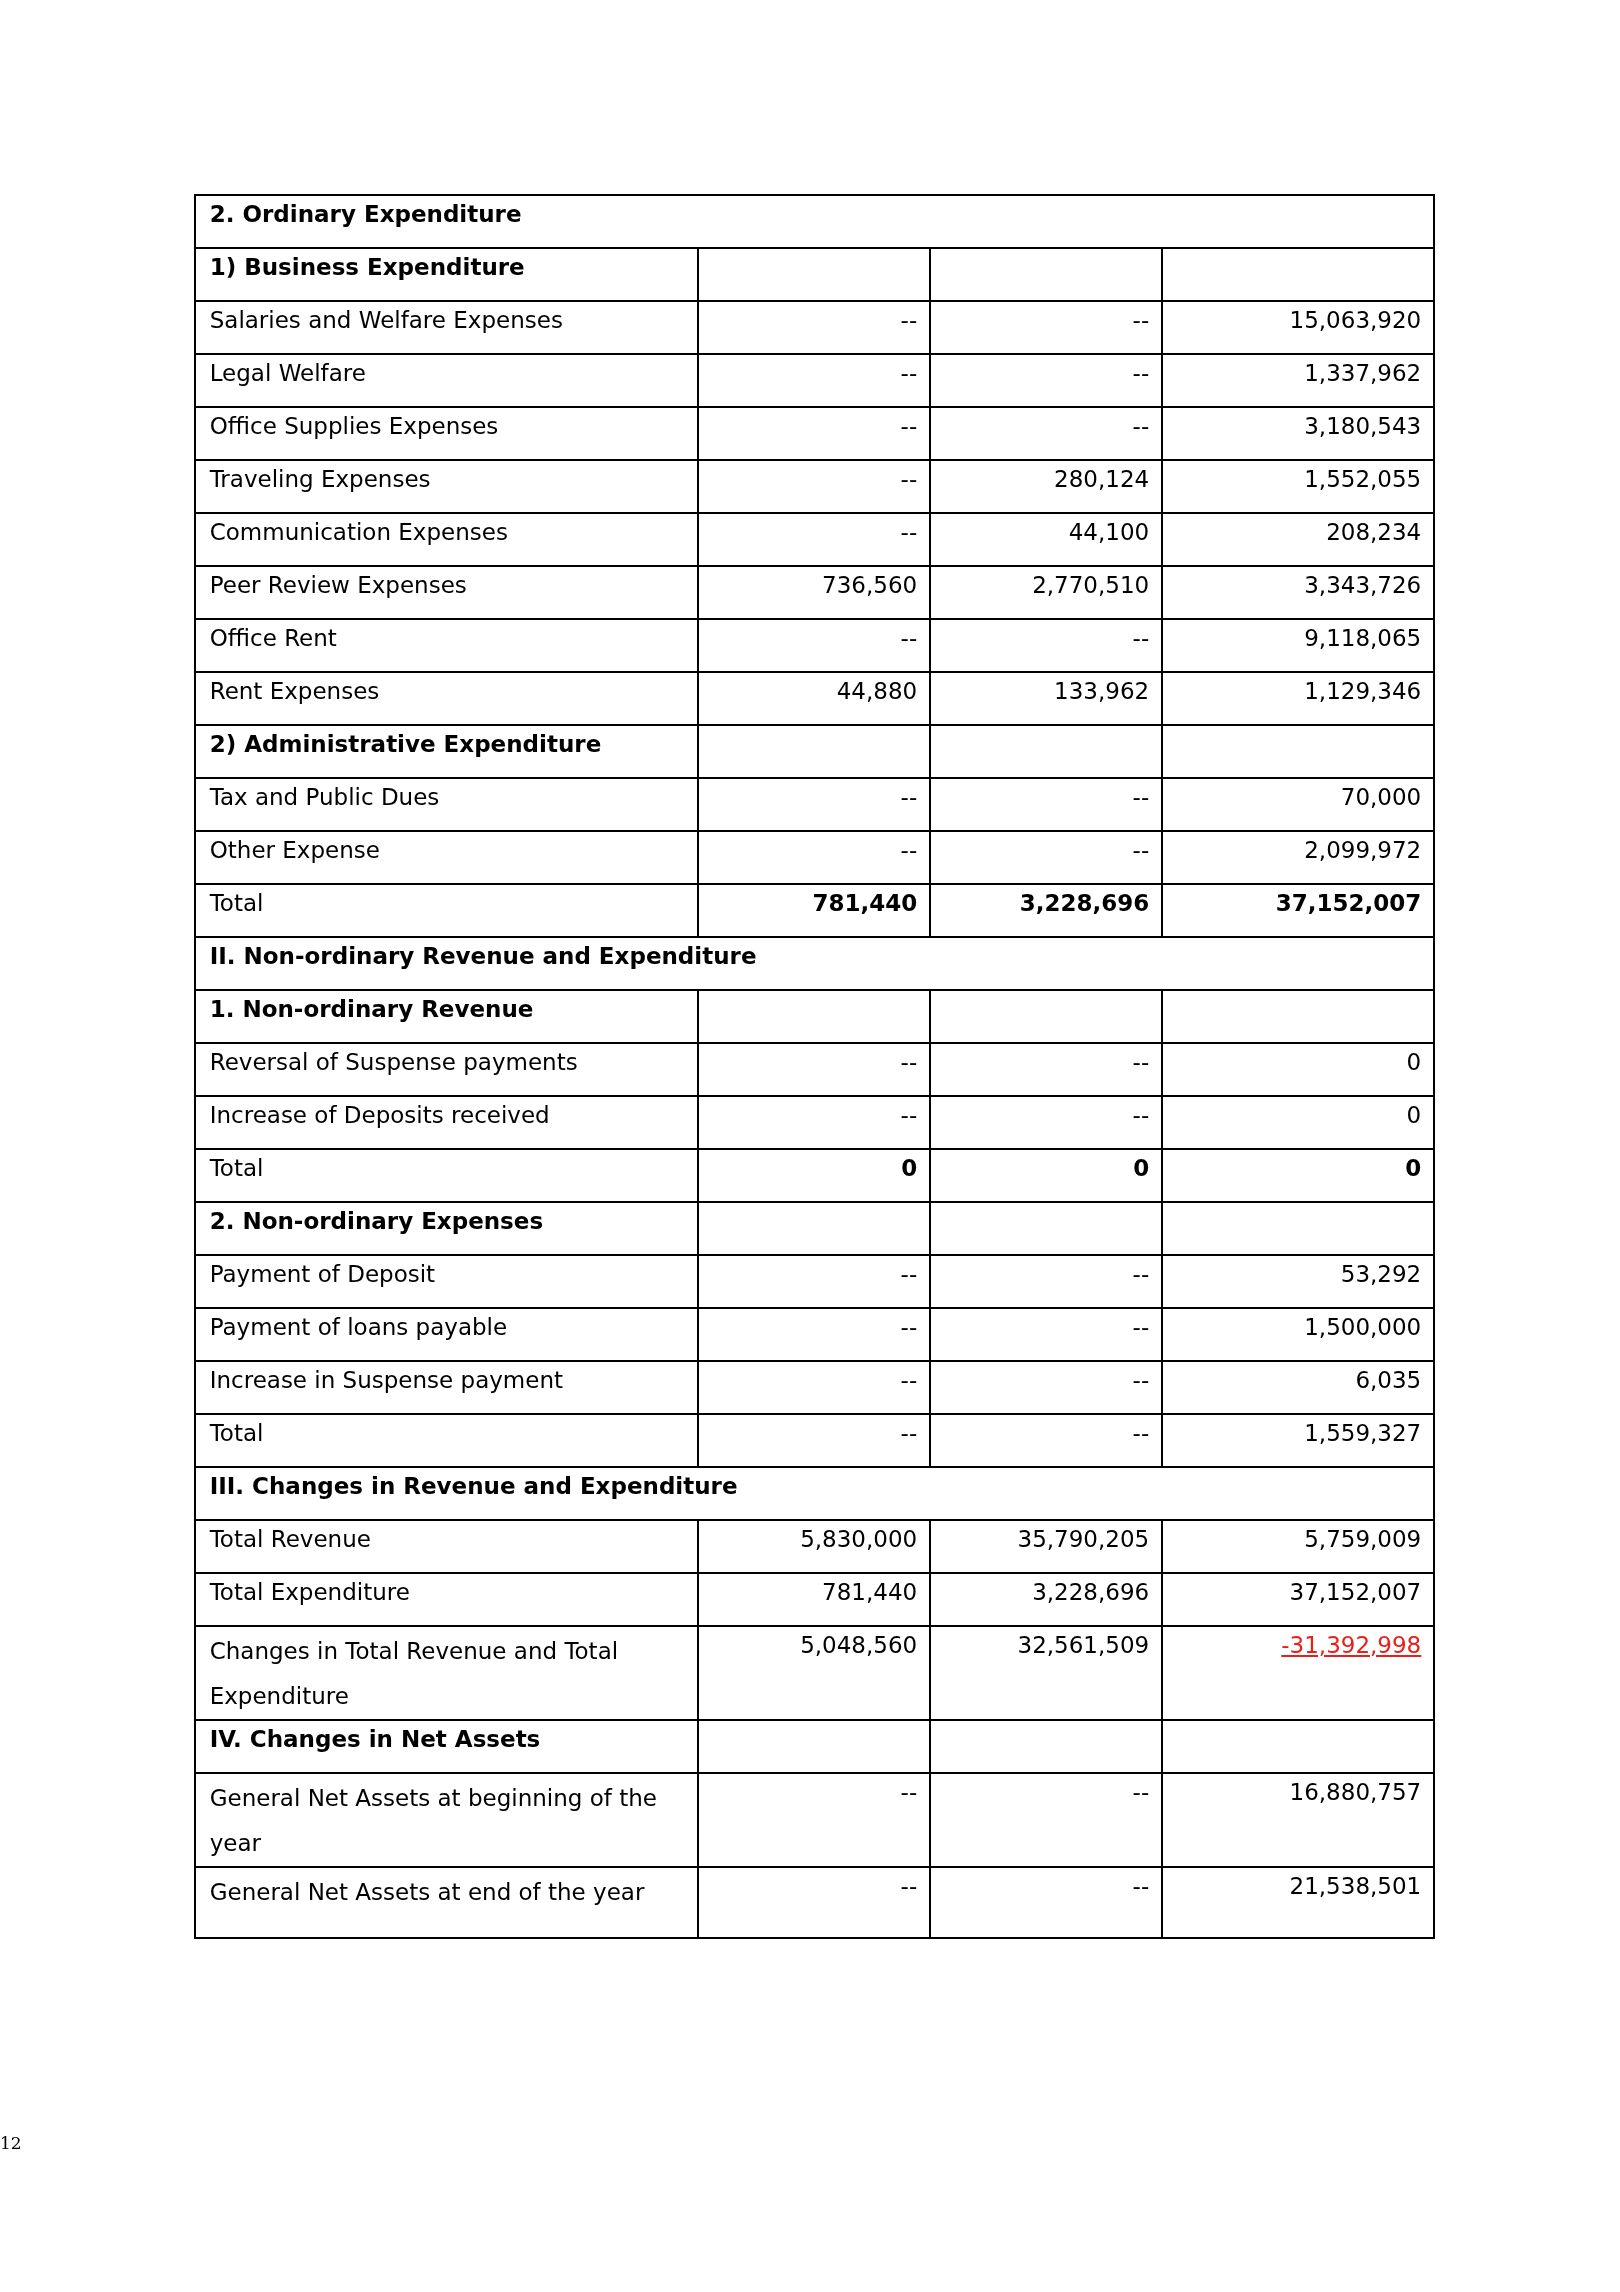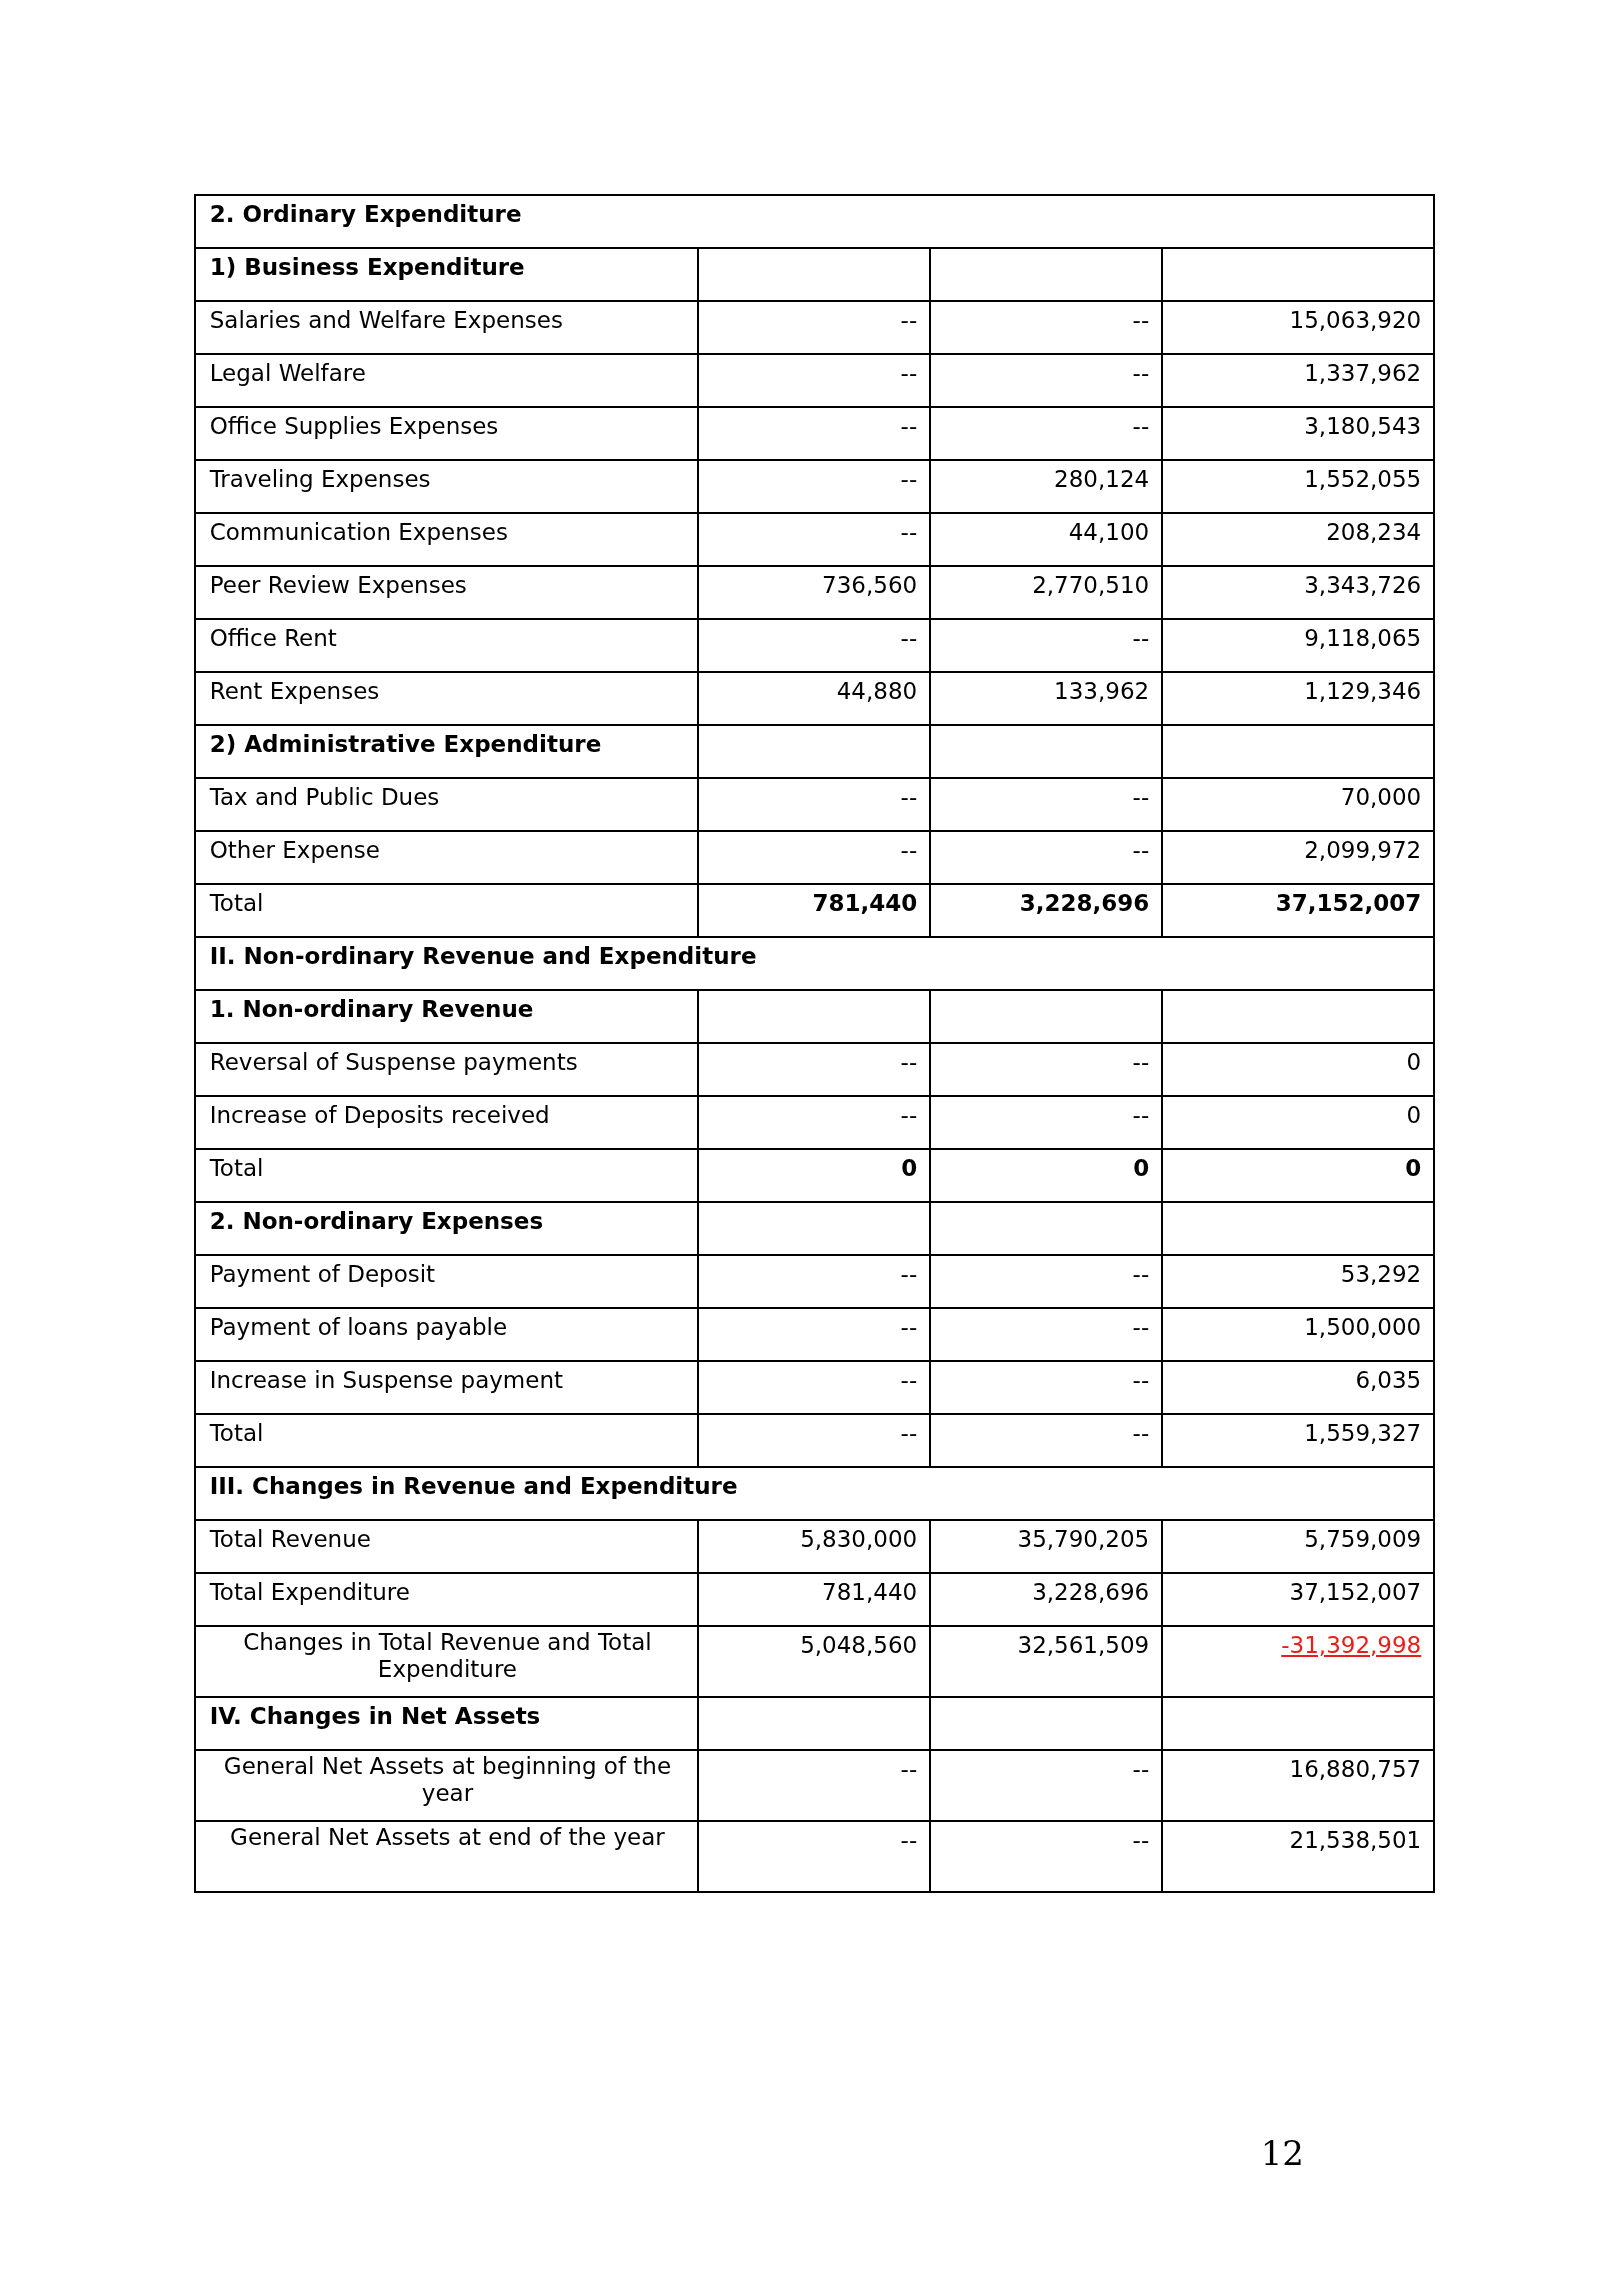--- a/index.html
+++ b/index.html
@@ -17,27 +17,27 @@
     table.fin td {
       border: 2px solid #000;
       height: 49px;
       padding: 2px 11.8px 0 13.7px;
       vertical-align: top;
       line-height: 33px;
       white-space: nowrap;
       overflow: hidden;
     }
     table.fin td.num { text-align: right; padding-right: 11.8px; }
-    table.fin td.label.wrap { white-space: normal; line-height: 27px; text-align: center; }
+    table.fin td.label.wrap { white-space: normal; line-height: 45px; }
     table.fin tr.two td { height: 67px; }
     .bold { font-weight: bold; }
     .neg { color: #e8201c; }
     .page-number {
-      position: absolute; left: 0; width: 1304px; top: 2133px; text-align: right;
-      font-family: "DejaVu Serif", serif; font-size: 34px;
+      position: absolute; left: 0; width: 1304px; top: 2133px; text-align: left;
+      font-family: "DejaVu Serif", serif; font-size: 17px;
     }
   </style>
 </head>
 <body>
 
 <div class="page">
   <table class="fin">
     <colgroup>
       <col class="c0">
         <col class="c1">

